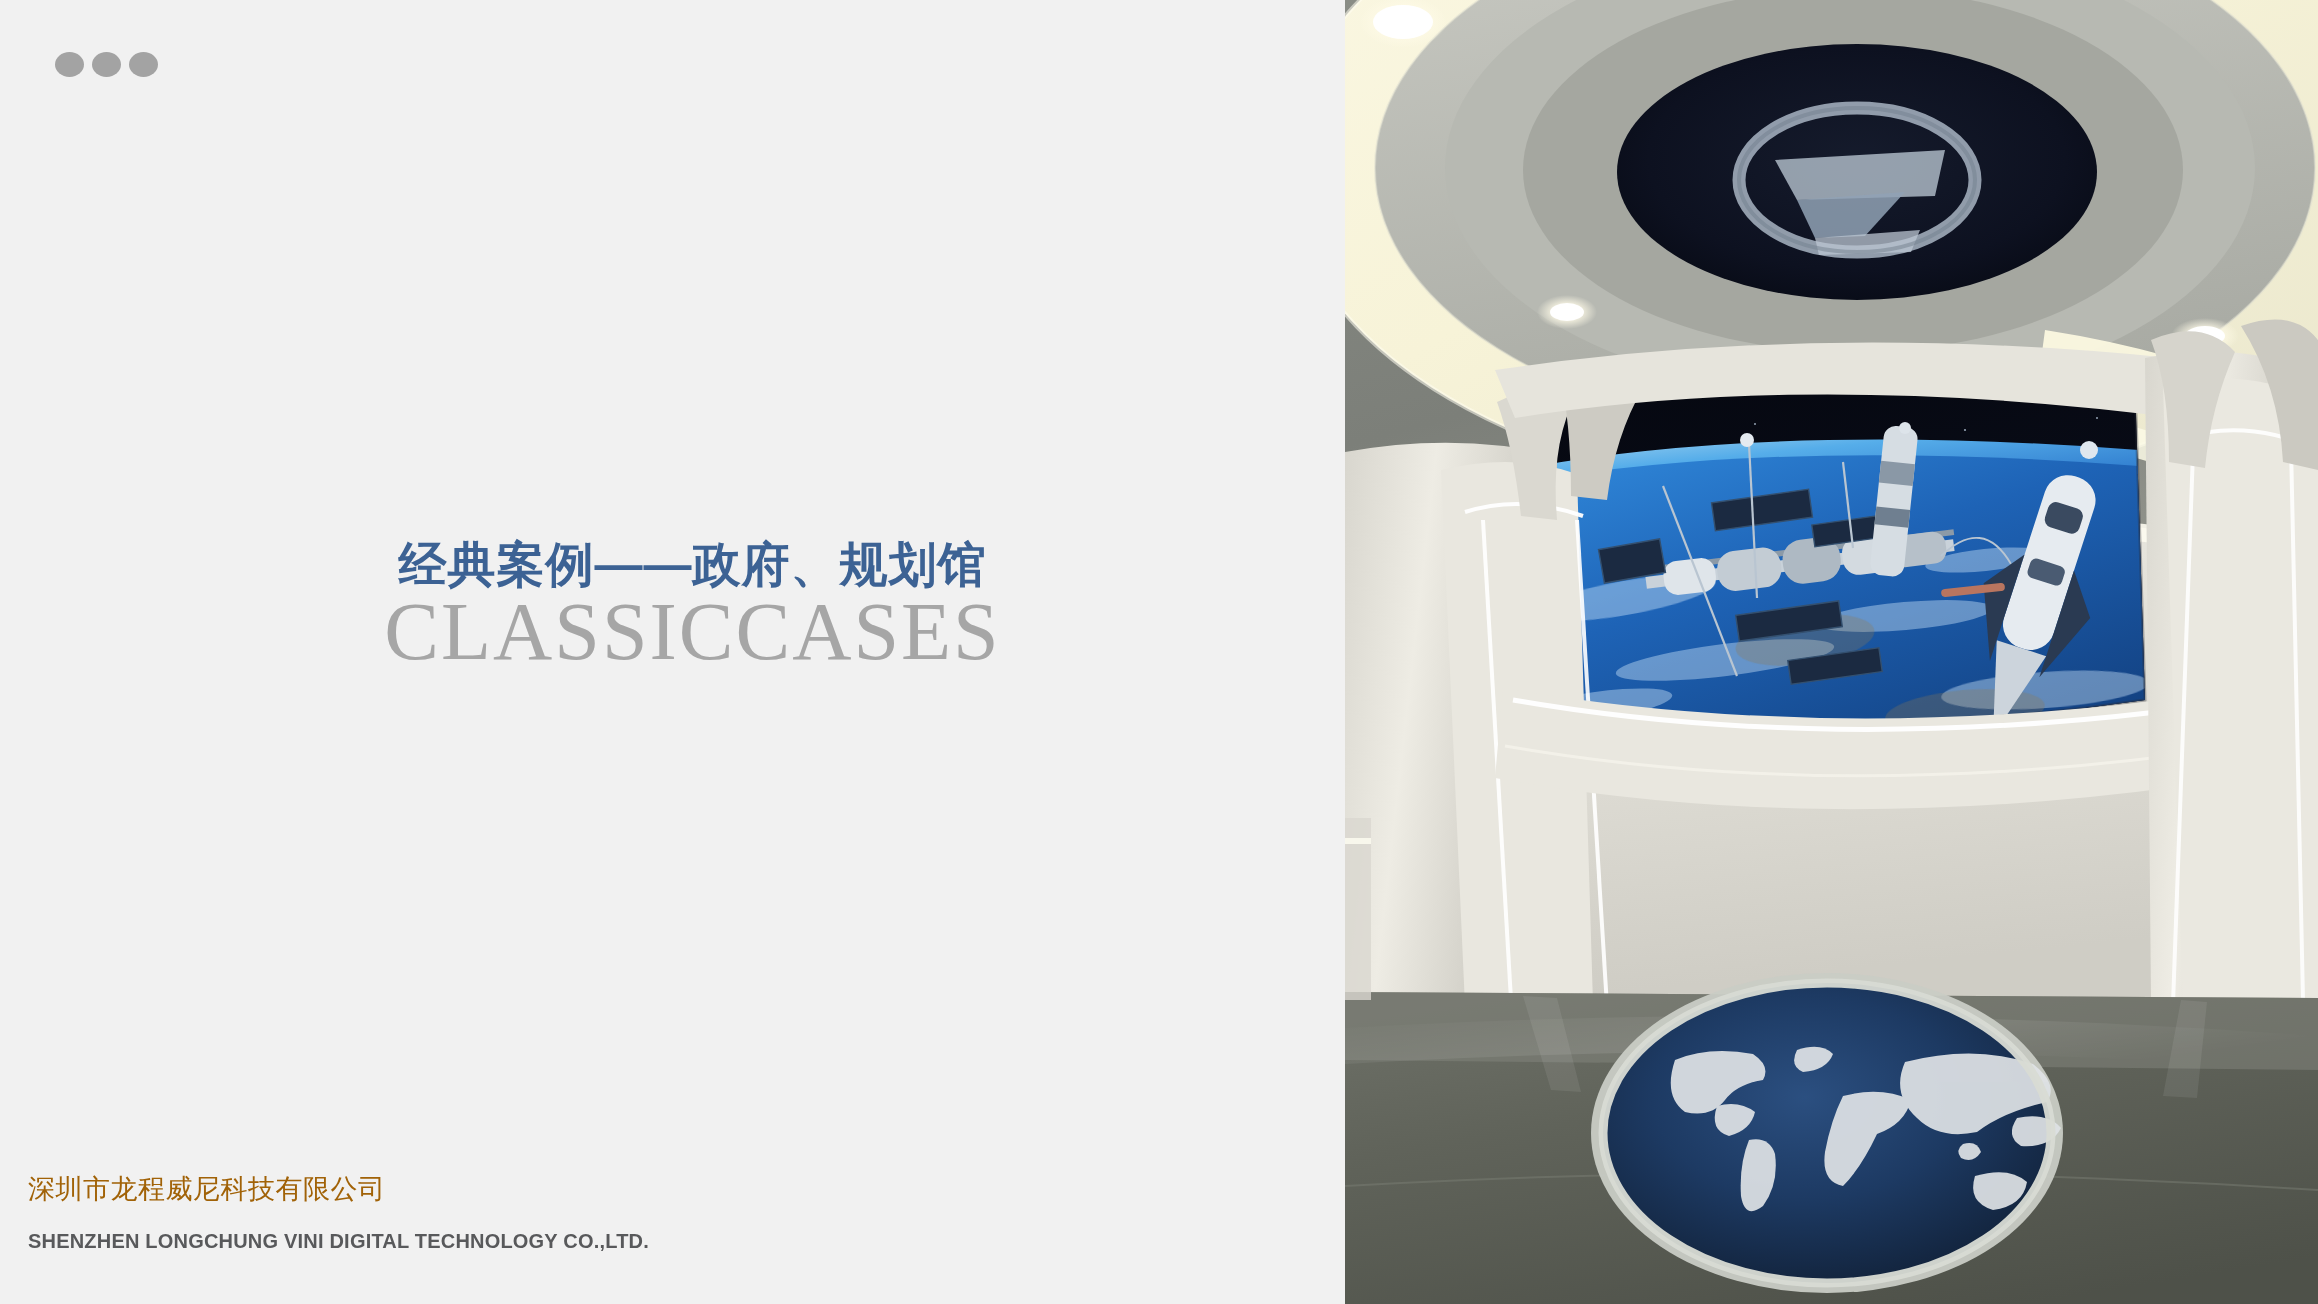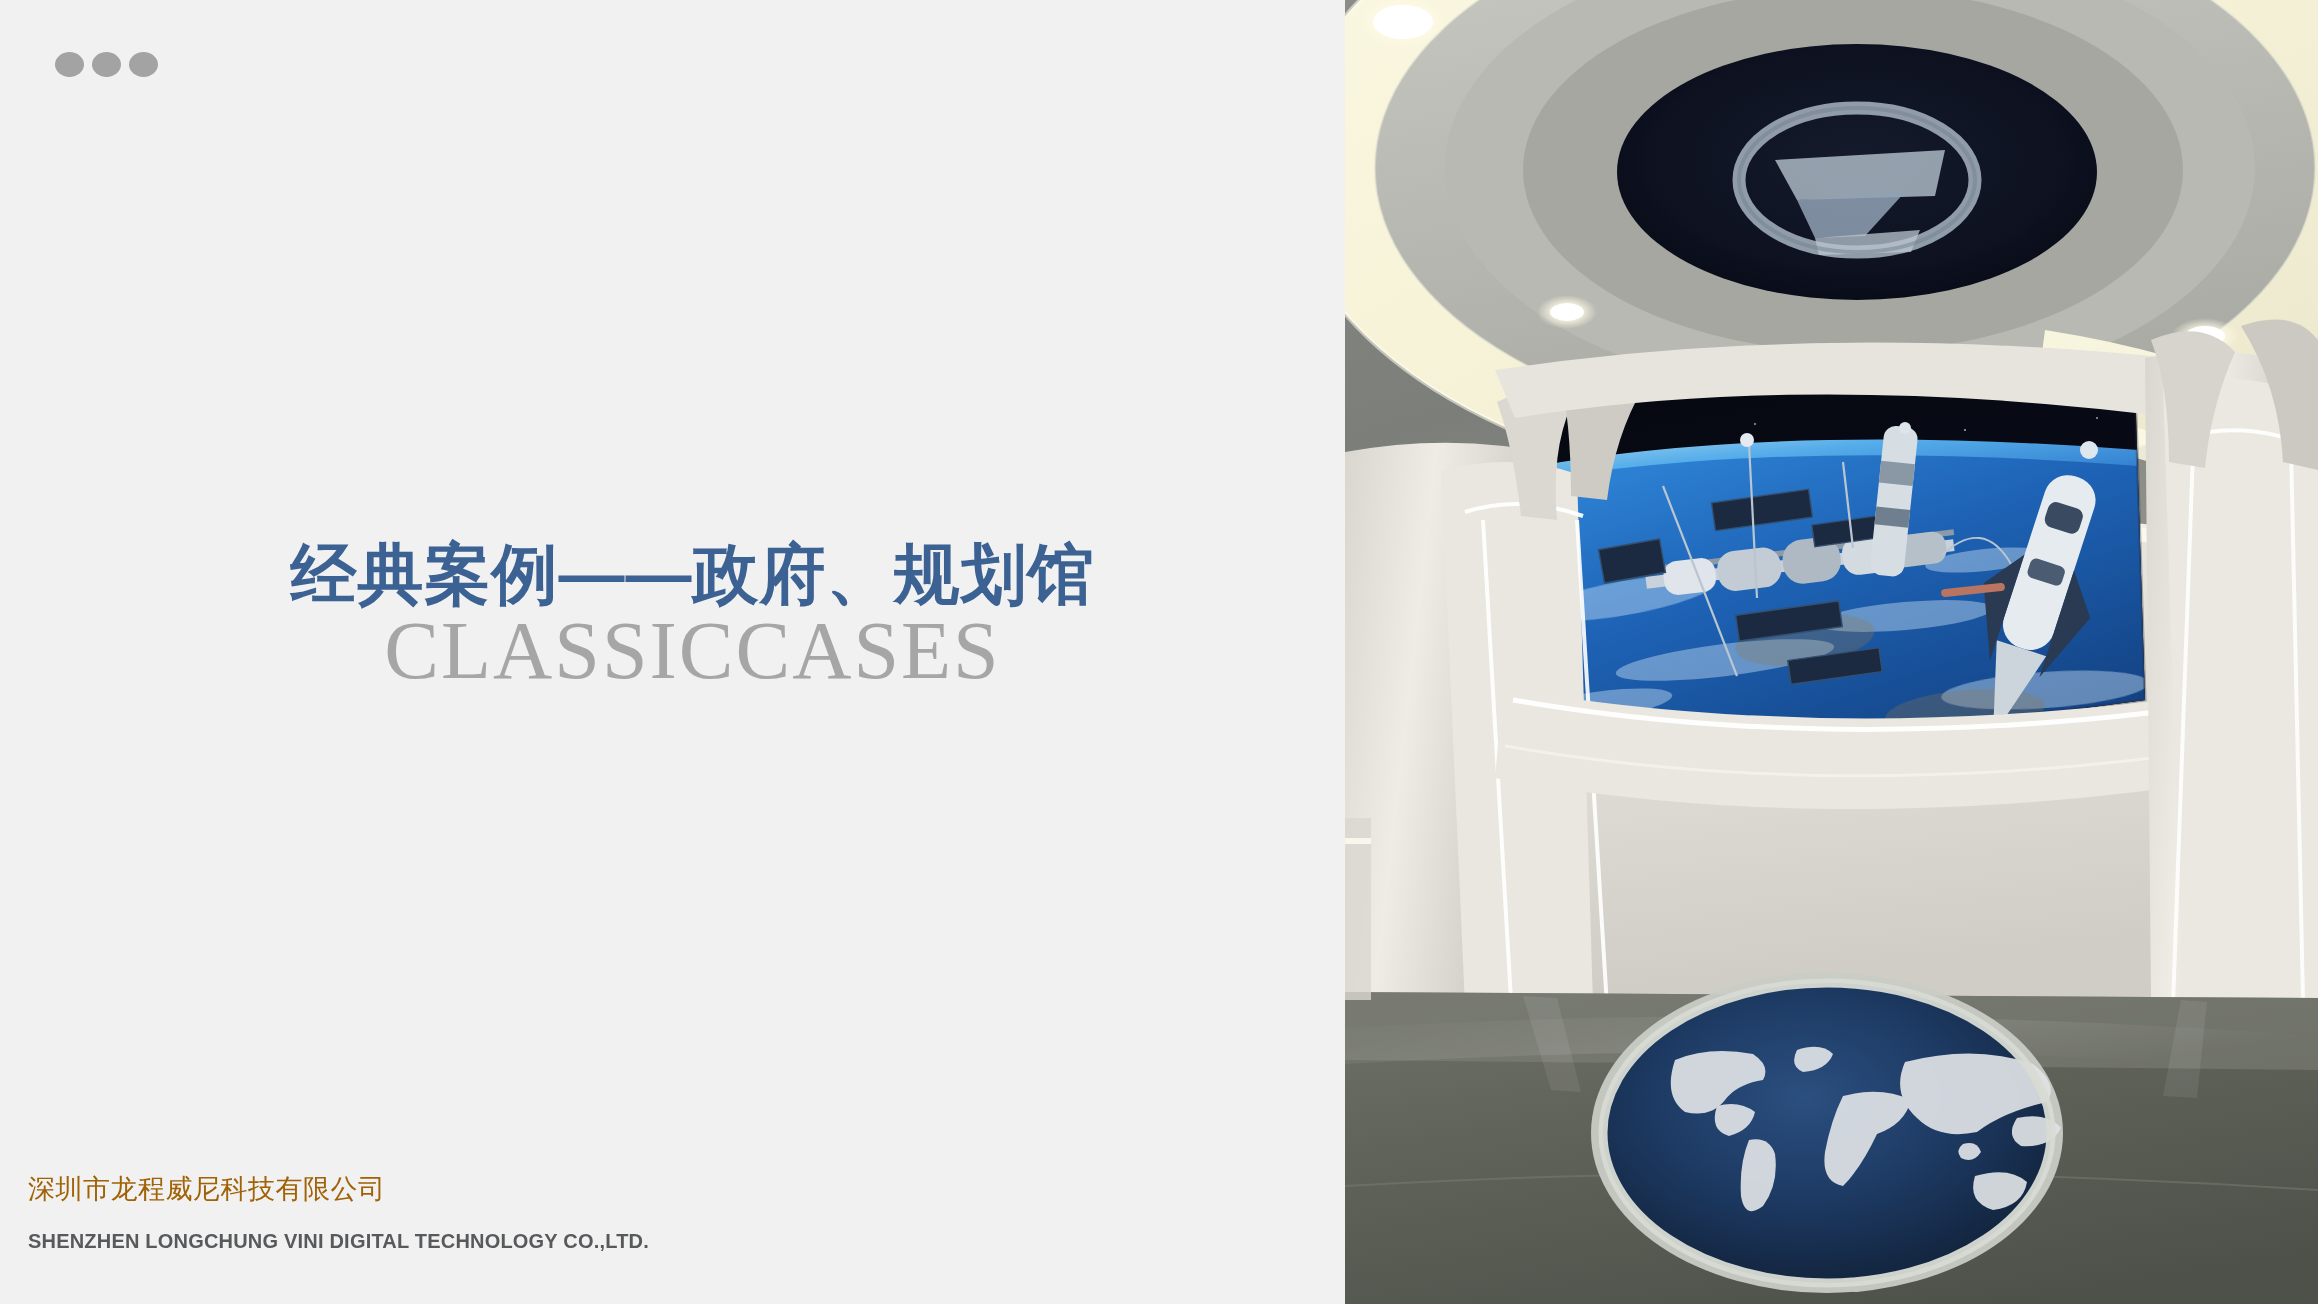--- a/index.html
+++ b/index.html
@@ -42,21 +42,21 @@
   .title-block {
     position:absolute;
     left:0; top:540px;
     width:1345px;
     text-align:center;
     padding-left:40px;
   }
   .title-cn {
     font-family:"Liberation Sans", sans-serif;
     font-weight:bold;
-    font-size:66px;
+    font-size:48px;
     line-height:1.06;
     letter-spacing:1px;
     color:#3c6294;
     white-space:nowrap;
   }
   .title-en {
     font-family:"Liberation Serif", serif;
     font-weight:normal;
     font-size:82px;
     line-height:1.0;

